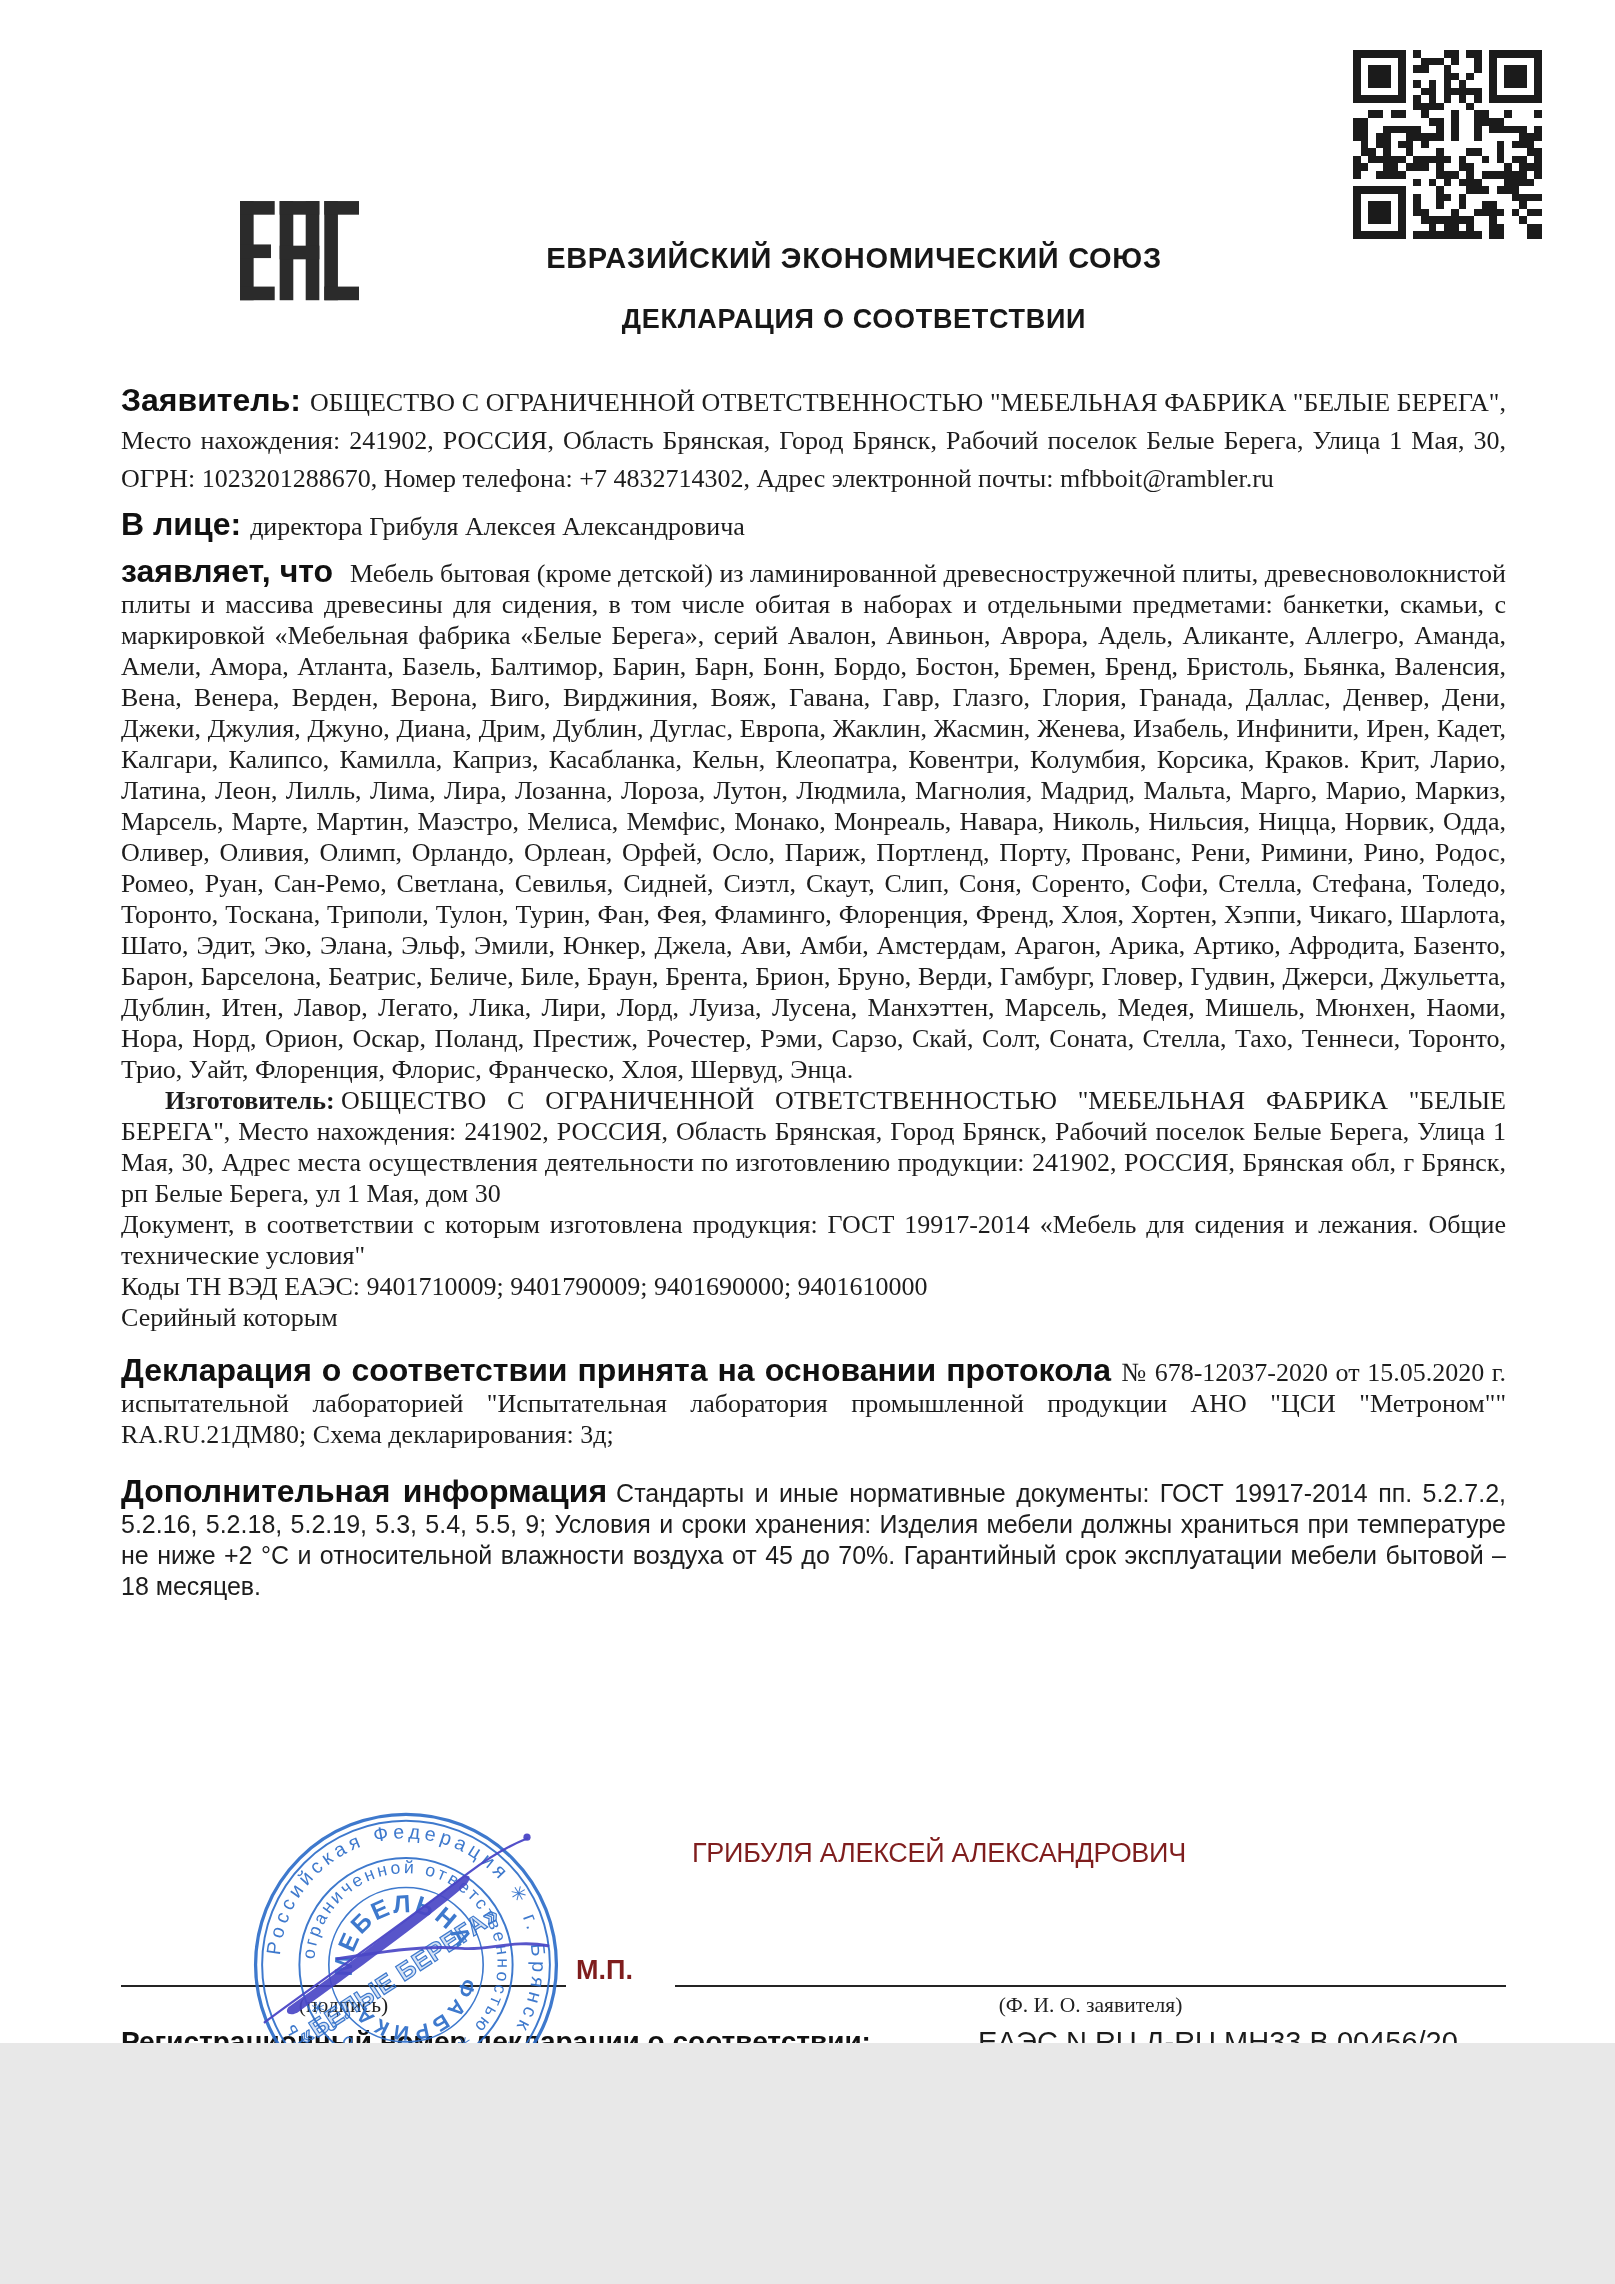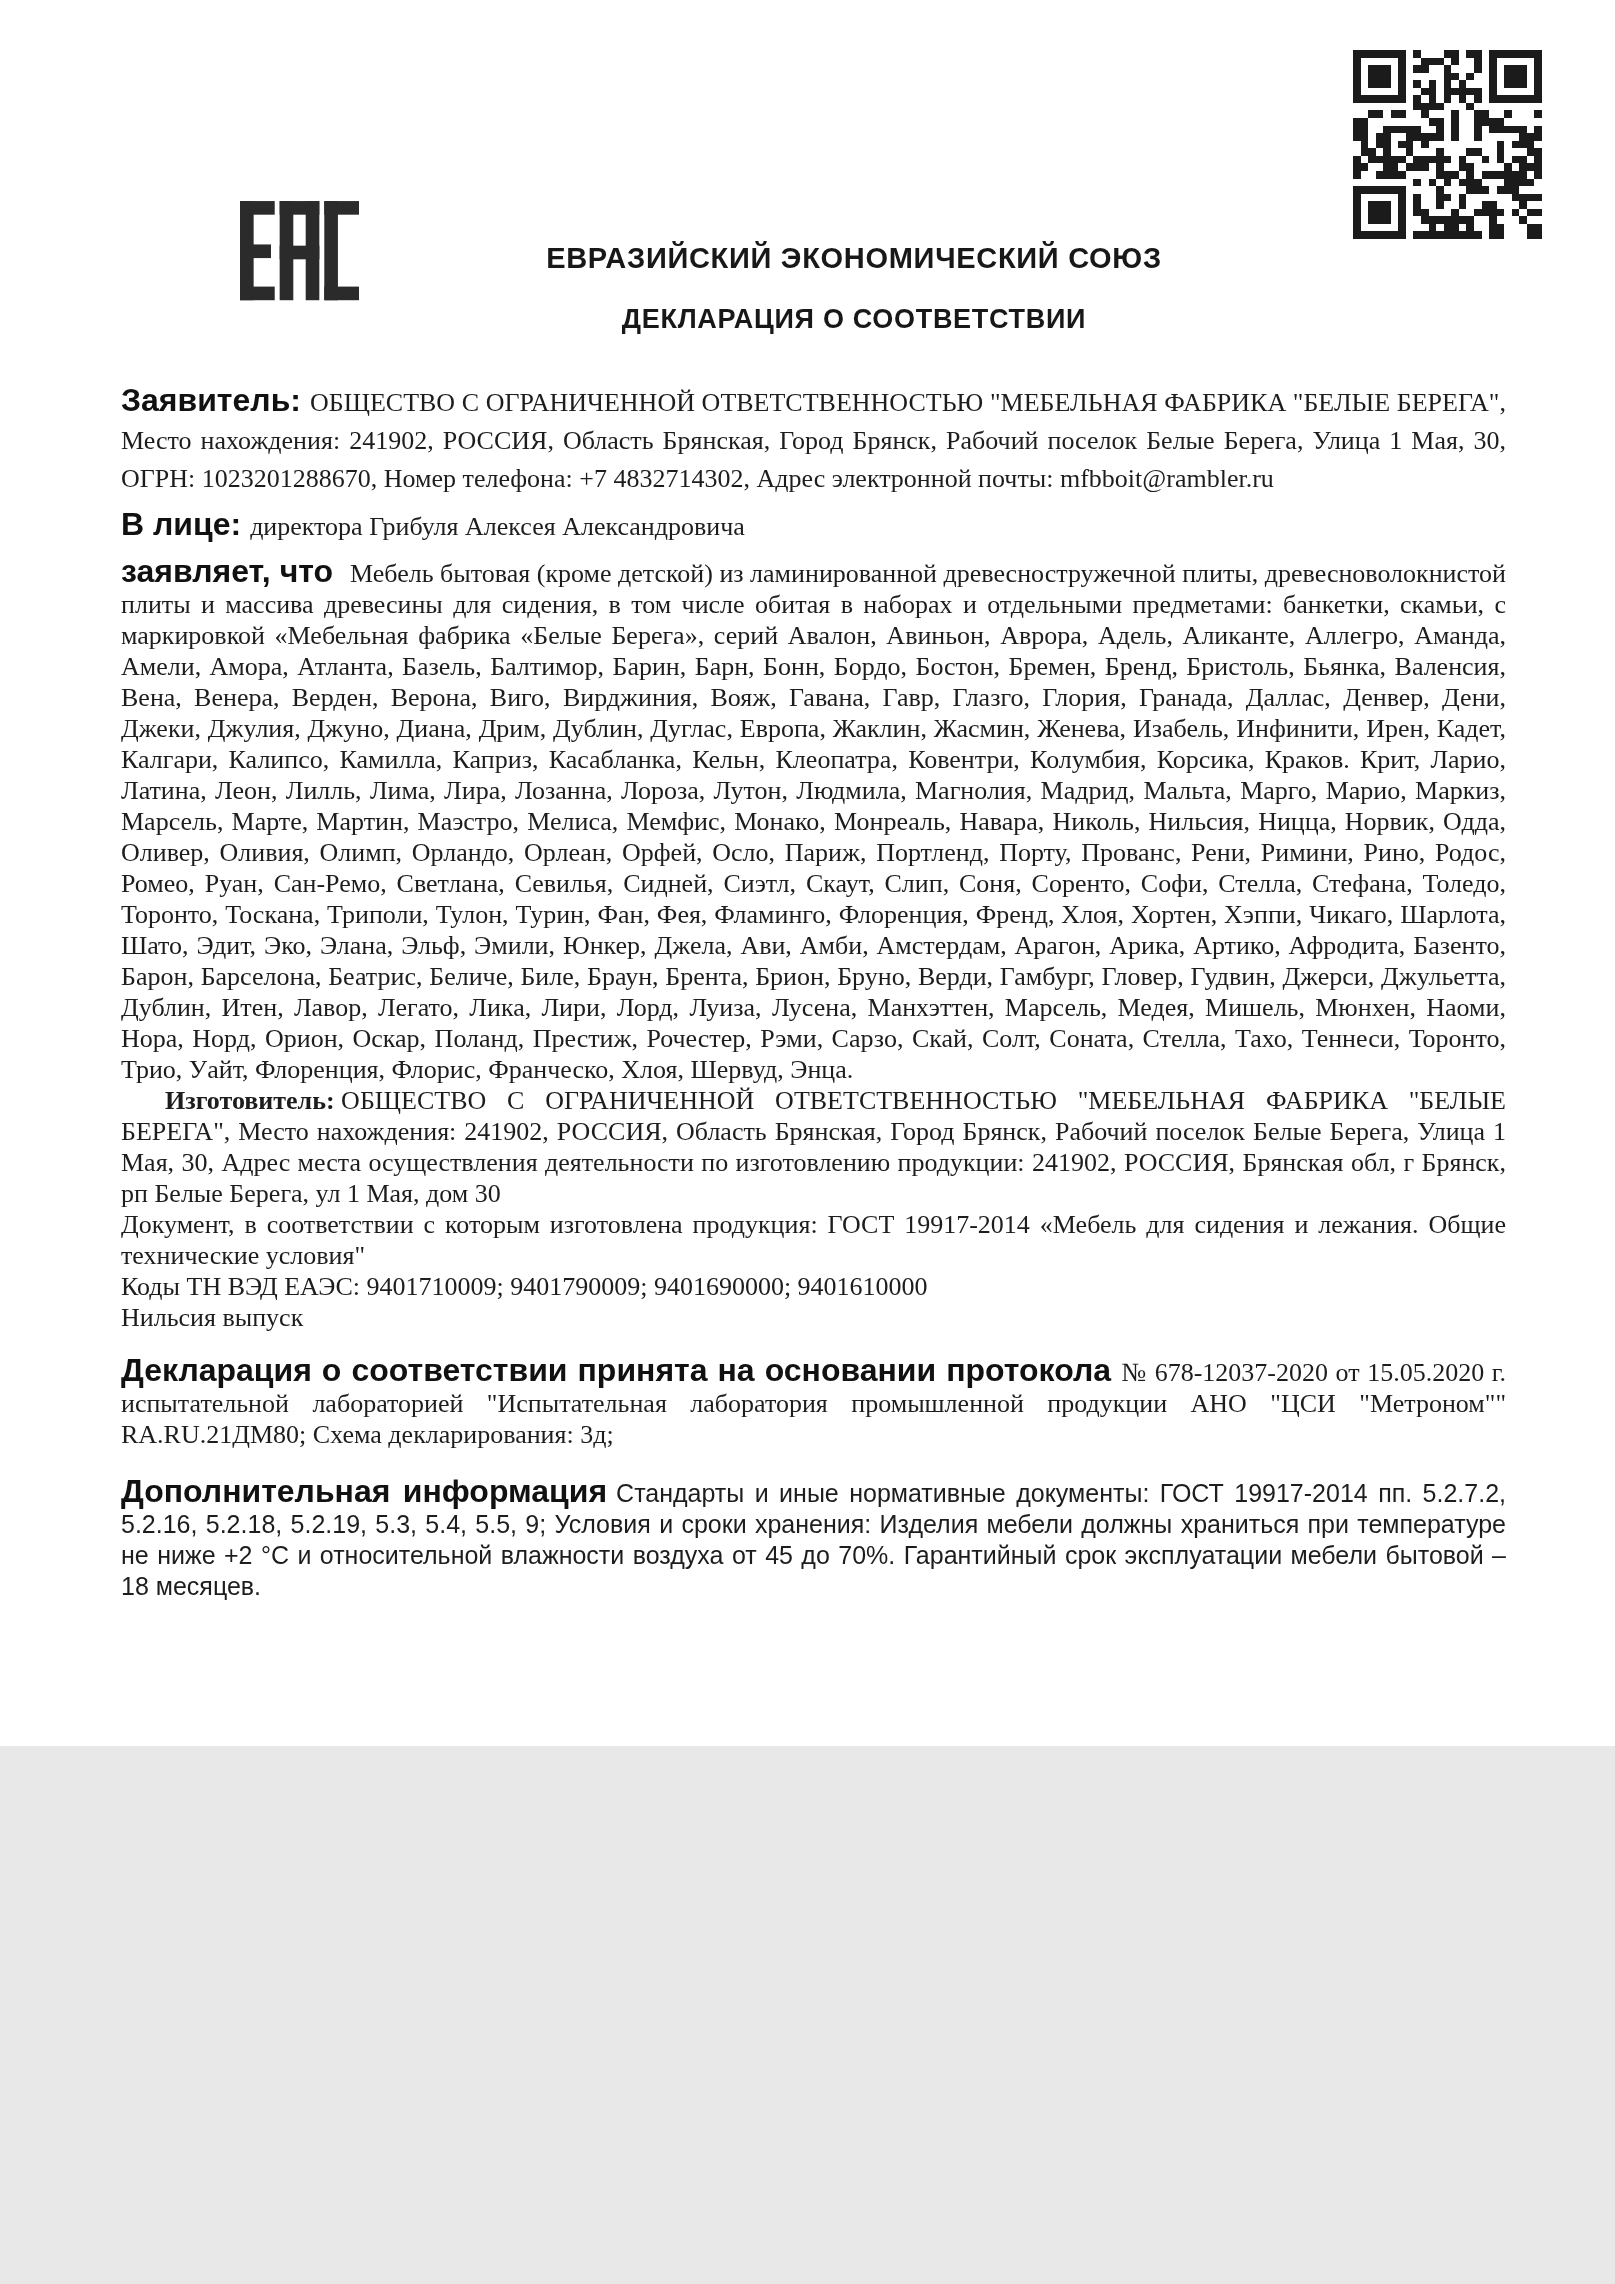--- a/index.html
+++ b/index.html
@@ -1,16 +1,16 @@
 <!DOCTYPE html>
 <html style="font-size:10.4px"><head>
 <meta charset="utf-8">
 <style>
   html,body{margin:0;padding:0;background:#e8e8e8;}
-  .page{position:relative;width:1616px;height:1746px;background:#ffffff;
+  .page{position:relative;width:1616px;height:2043px;background:#ffffff;
         font-family:"Liberation Serif",serif;color:#1d1d1d;overflow:hidden;}
   
   .eac-logo{position:absolute;left:240px;top:201px;}
   .qr{position:absolute;left:1353px;top:50px;width:189px;height:189px;}
   .title{position:absolute;left:365px;width:978px;text-align:center;
          font-family:"Liberation Sans",sans-serif;font-weight:bold;color:#181818;}
   .title1{top:242px;font-size:29px;letter-spacing:0.7px;}
   .title2{top:304px;font-size:27px;letter-spacing:0.7px;}
   
   .content{position:absolute;left:121px;top:381px;width:1385px;}
@@ -407,21 +407,21 @@
       <span class="lbl">В лице:</span><span>директора Грибуля Алексея Александровича</span>
     </p>
     <p class="serif" style="line-height:31px;">
       <span class="lbl lbl-wide">заявляет, что</span><span>Мебель бытовая (кроме детской) из ламинированной древесностружечной плиты, древесноволокнистой плиты и массива древесины  для сидения, в том числе обитая в наборах и отдельными предметами: банкетки, скамьи, с маркировкой «Мебельная фабрика «Белые Берега», серий Авалон, Авиньон, Аврора, Адель, Аликанте, Аллегро, Аманда, Амели, Амора, Атланта, Базель, Балтимор, Барин, Барн, Бонн, Бордо, Бостон, Бремен, Бренд, Бристоль, Бьянка, Валенсия, Вена, Венера, Верден, Верона, Виго, Вирджиния, Вояж, Гавана, Гавр, Глазго, Глория, Гранада, Даллас, Денвер, Дени, Джеки, Джулия, Джуно, Диана, Дрим, Дублин, Дуглас, Европа, Жаклин, Жасмин, Женева, Изабель, Инфинити, Ирен, Кадет, Калгари, Калипсо, Камилла, Каприз, Касабланка, Кельн, Клеопатра, Ковентри, Колумбия, Корсика, Краков. Крит, Ларио, Латина, Леон, Лилль, Лима, Лира, Лозанна, Лороза, Лутон, Людмила, Магнолия, Мадрид, Мальта, Марго, Марио, Маркиз, Марсель, Марте, Мартин, Маэстро, Мелиса, Мемфис, Монако, Монреаль, Навара, Николь, Нильсия, Ницца, Норвик, Одда, Оливер, Оливия, Олимп, Орландо, Орлеан, Орфей, Осло, Париж, Портленд, Порту, Прованс, Рени, Римини, Рино, Родос, Ромео, Руан, Сан-Ремо, Светлана, Севилья, Сидней, Сиэтл, Скаут, Слип, Соня, Соренто, Софи, Стелла, Стефана, Толедо, Торонто, Тоскана, Триполи, Тулон, Турин, Фан, Фея, Фламинго, Флоренция, Френд, Хлоя, Хортен, Хэппи, Чикаго, Шарлота, Шато, Эдит, Эко, Элана, Эльф, Эмили, Юнкер, Джела, Ави, Амби,  Амстердам, Арагон, Арика, Артико, Афродита, Базенто, Барон, Барселона, Беатрис, Беличе, Биле, Браун, Брента, Брион, Бруно, Верди, Гамбург, Гловер, Гудвин, Джерси, Джульетта, Дублин, Итен, Лавор, Легато, Лика, Лири, Лорд, Луиза, Лусена, Манхэттен, Марсель, Медея, Мишель, Мюнхен, Наоми, Нора, Норд, Орион, Оскар, Поланд, Престиж, Рочестер, Рэми, Сарзо, Скай, Солт, Соната, Стелла, Тахо, Теннеси, Торонто, Трио, Уайт, Флоренция, Флорис, Франческо, Хлоя, Шервуд, Энца.</span>
     </p>
     <p class="serif">
       <span class="lbl-serif">Изготовитель:</span><span>ОБЩЕСТВО С ОГРАНИЧЕННОЙ ОТВЕТСТВЕННОСТЬЮ "МЕБЕЛЬНАЯ ФАБРИКА "БЕЛЫЕ БЕРЕГА", Место нахождения: 241902, РОССИЯ, Область Брянская, Город Брянск, Рабочий поселок Белые Берега, Улица 1 Мая, 30, Адрес места осуществления деятельности по изготовлению продукции: 241902, РОССИЯ, Брянская обл, г Брянск, рп Белые Берега, ул 1 Мая, дом 30</span>
     </p>
     <p class="serif">Документ, в соответствии с которым изготовлена продукция: ГОСТ 19917-2014 «Мебель для сидения и лежания. Общие технические условия"</p>
     <p class="serif">Коды ТН ВЭД ЕАЭС: 9401710009; 9401790009; 9401690000; 9401610000</p>
-    <p class="serif mb34">Нильсия выпуск</p>
+    <p class="serif mb34">Серийный которым</p>
 
 
     <p class="serif mb40">
       <span class="lbl">Декларация о соответствии принята на основании протокола</span><span>№ 678-12037-2020 от 15.05.2020 г. испытательной лабораторией "Испытательная лаборатория промышленной продукции АНО "ЦСИ "Метроном"" RA.RU.21ДМ80; Схема декларирования: 3д;</span>
     </p>
 
     <p class="sans mb44">
       <span class="lbl">Дополнительная информация</span><span>Стандарты и иные нормативные документы: ГОСТ 19917-2014 пп. 5.2.7.2, 5.2.16, 5.2.18, 5.2.19, 5.3, 5.4, 5.5, 9; Условия и сроки хранения:  Изделия мебели должны храниться при температуре не ниже +2 °С и относительной влажности воздуха от 45 до 70%. Гарантийный срок эксплуатации мебели бытовой – 18 месяцев.</span>
     </p>
 

